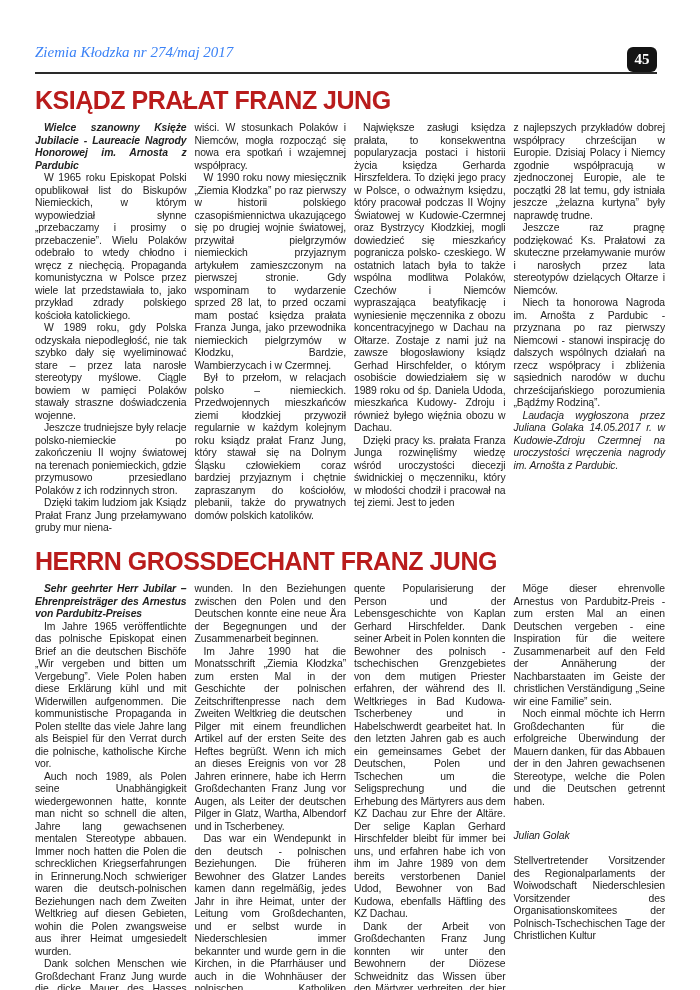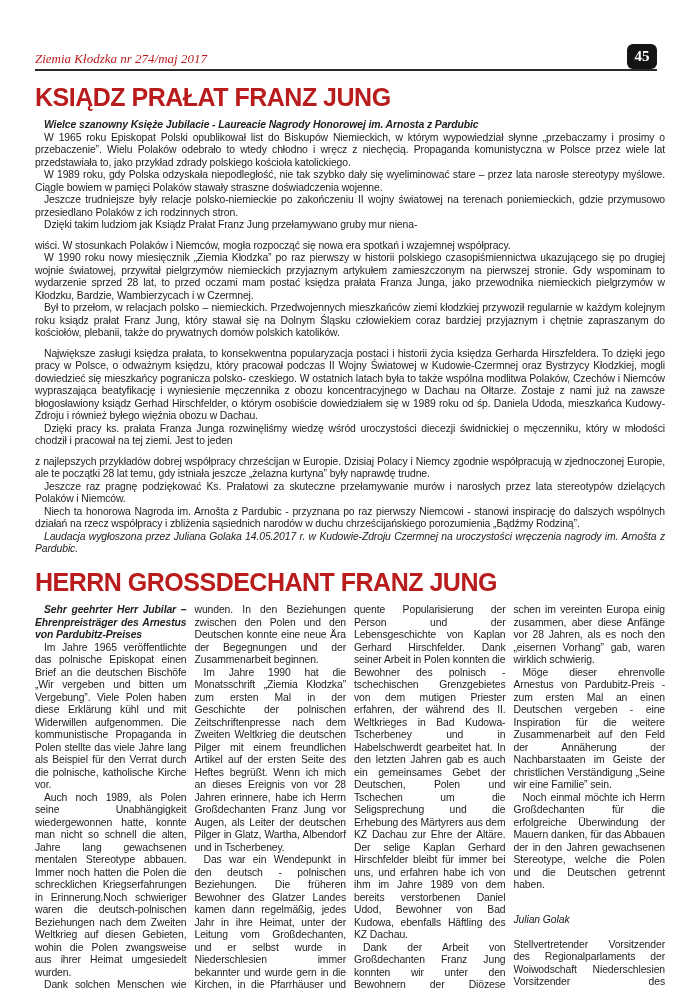--- a/index.html
+++ b/index.html
@@ -20,23 +20,23 @@
   .page-header {
     margin: 44px 43px 0 35px;
     display: flex;
     justify-content: space-between;
     align-items: flex-end;
     border-bottom: 2px solid #2a2a2a;
   }
   .journal-title {
     font-family: "Liberation Serif", "DejaVu Serif", serif;
     font-style: italic;
-    font-size: 13px;
-    color: #b91c1c;
-    padding-bottom: 2px;
+    font-size: 15px;
+    color: #3b82f6;
+    padding-bottom: 11px;
   }
   .page-badge {
     width: 30px;
     height: 25px;
     background: #141414;
     color: #ffffff;
     font-family: "Liberation Serif", "DejaVu Serif", serif;
     font-weight: bold;
     font-size: 15px;
     display: flex;
@@ -76,21 +76,21 @@
   }
   .para.lead {
     font-weight: bold;
     font-style: italic;
     text-indent: 9px;
   }
   .para.cont { text-indent: 0; }
   .para.italic { font-style: italic; }
   .para.sig { text-indent: 0; margin-top: 12.5px; }
   .para.sig-italic { text-indent: 0; margin-top: 22px; font-style: italic; }
-  #article-polish .columns { min-height: 374px; flex-direction: column; }
+  #article-polish .columns { min-height: 374px; }
 </style>
 </head>
 <body>
 
 <div class="page">
 
   <header class="page-header">
     <span class="journal-title">Ziemia Kłodzka nr 274/maj 2017</span>
     <span class="page-badge">45</span>
   </header>
@@ -109,21 +109,21 @@
           <p class="para cont">wiści. W stosunkach Polaków i Niemców, mogła rozpocząć się nowa era spotkań i wzajemnej współpracy.</p>
           <p class="para normal">W 1990 roku nowy miesięcznik „Ziemia Kłodzka” po raz pierwszy w historii polskiego czasopiśmiennictwa ukazującego się po drugiej wojnie światowej, przywitał pielgrzymów niemieckich przyjaznym artykułem zamieszczonym na pierwszej stronie. Gdy wspominam to wydarzenie sprzed 28 lat, to przed oczami mam postać księdza prałata Franza Junga, jako przewodnika niemieckich pielgrzymów w Kłodzku, Bardzie, Wambierzycach i w Czermnej.</p>
           <p class="para normal">Był to przełom, w relacjach polsko – niemieckich. Przedwojennych mieszkańców ziemi kłodzkiej przywoził regularnie w każdym kolejnym roku ksiądz prałat Franz Jung, który stawał się na Dolnym Śląsku człowiekiem coraz bardziej przyjaznym i chętnie zapraszanym do kościołów, plebanii, także do prywatnych domów polskich katolików.</p>
         </div>
         <div class="col">
           <p class="para normal">Największe zasługi księdza prałata, to konsekwentna popularyzacja postaci i historii życia księdza Gerharda Hirszfeldera. To dzięki jego pracy w Polsce, o odważnym księdzu, który pracował podczas II Wojny Światowej w Kudowie-Czermnej oraz Bystrzycy Kłodzkiej, mogli dowiedzieć się mieszkańcy pogranicza polsko- czeskiego. W ostatnich latach była to także wspólna modlitwa Polaków, Czechów i Niemców wypraszająca beatyfikację i wyniesienie męczennika z obozu koncentracyjnego w Dachau na Ołtarze. Zostaje z nami już na zawsze błogosławiony ksiądz Gerhad Hirschfelder, o którym osobiście dowiedziałem się w 1989 roku od śp. Daniela Udoda, mieszkańca Kudowy- Zdroju i również byłego więźnia obozu w Dachau.</p>
           <p class="para normal">Dzięki pracy ks. prałata Franza Junga rozwinęliśmy wiedzę wśród uroczystości diecezji świdnickiej o męczenniku, który w młodości chodził i pracował na tej ziemi. Jest to jeden</p>
         </div>
         <div class="col">
           <p class="para cont">z najlepszych przykładów dobrej współpracy chrześcijan w Europie. Dzisiaj Polacy i Niemcy zgodnie współpracują w zjednoczonej Europie, ale te początki 28 lat temu, gdy istniała jeszcze „żelazna kurtyna” były naprawdę trudne.</p>
-          <p class="para normal">Jeszcze raz pragnę podziękować Ks. Prałatowi za skuteczne przełamywanie murów i narosłych przez lata stereotypów dzielących Polaków i Niemców.</p>
+          <p class="para normal">Jeszcze raz pragnę podziękować Ks. Prałatowi za skuteczne przełamywanie murów i narosłych przez lata stereotypów dzielących Ołtarze i Niemców.</p>
           <p class="para normal">Niech ta honorowa Nagroda im. Arnošta z Pardubic - przyznana po raz pierwszy Niemcowi - stanowi inspirację do dalszych wspólnych działań na rzecz współpracy i zbliżenia sąsiednich narodów w duchu chrześcijańskiego porozumienia „Bądźmy Rodziną”.</p>
           <p class="para italic">Laudacja wygłoszona przez Juliana Golaka 14.05.2017 r. w Kudowie-Zdroju Czermnej na uroczystości wręczenia nagrody im. Arnošta z Pardubic.</p>
         </div>
       </div>
   </section>
 
   <section class="article" id="article-german">
     <h1 class="article-title">HERRN GROSSDECHANT FRANZ JUNG</h1>
     <div class="columns">
         <div class="col">
@@ -135,21 +135,20 @@
         <div class="col">
           <p class="para cont">wunden. In den Beziehungen zwischen den Polen und den Deutschen konnte eine neue Ära der Begegnungen und der Zusammenarbeit beginnen.</p>
           <p class="para normal">Im Jahre 1990 hat die Monatsschrift „Ziemia Kłodzka” zum ersten Mal in der Geschichte der polnischen Zeitschriftenpresse nach dem Zweiten Weltkrieg die deutschen Pilger mit einem freundlichen Artikel auf der ersten Seite des Heftes begrüßt. Wenn ich mich an dieses Ereignis von vor 28 Jahren erinnere, habe ich Herrn Großdechanten Franz Jung vor Augen, als Leiter der deutschen Pilger in Glatz, Wartha, Albendorf und in Tscherbeney.</p>
           <p class="para normal">Das war ein Wendepunkt in den deutsch - polnischen Beziehungen. Die früheren Bewohner des Glatzer Landes kamen dann regelmäßig, jedes Jahr in ihre Heimat, unter der Leitung vom Großdechanten, und er selbst wurde in Niederschlesien immer bekannter und wurde gern in die Kirchen, in die Pfarrhäuser und auch in die Wohnhäuser der polnischen Katholiken eingeladen.</p>
         </div>
         <div class="col">
           <p class="para cont">quente Popularisierung der Person und der Lebensgeschichte von Kaplan Gerhard Hirschfelder. Dank seiner Arbeit in Polen konnten die Bewohner des polnisch - tschechischen Grenzgebietes von dem mutigen Priester erfahren, der während des II. Weltkrieges in Bad Kudowa-Tscherbeney und in Habelschwerdt gearbeitet hat. In den letzten Jahren gab es auch ein gemeinsames Gebet der Deutschen, Polen und Tschechen um die Seligsprechung und die Erhebung des Märtyrers aus dem KZ Dachau zur Ehre der Altäre. Der selige Kaplan Gerhard Hirschfelder bleibt für immer bei uns, und erfahren habe ich von ihm im Jahre 1989 von dem bereits verstorbenen Daniel Udod, Bewohner von Bad Kudowa, ebenfalls Häftling des KZ Dachau.</p>
           <p class="para normal">Dank der Arbeit von Großdechanten Franz Jung konnten wir unter den Bewohnern der Diözese Schweidnitz das Wissen über den Märtyrer verbreiten, der hier gelebt und gearbeitet hat. Das ist eins der besten Beispiele für eine gute Zusammenarbeit zwischen den Christen in Europa. Heute arbeiten die Polen und die Deut-</p>
         </div>
         <div class="col">
-          <p class="para cont">schen im vereinten Europa einig zusammen, aber diese Anfänge vor 28 Jahren, als es noch den „eisernen Vorhang” gab, waren wirklich schwierig.</p>
           <p class="para normal">Möge dieser ehrenvolle Arnestus von Pardubitz-Preis - zum ersten Mal an einen Deutschen vergeben - eine Inspiration für die weitere Zusammenarbeit auf den Feld der Annäherung der Nachbarstaaten im Geiste der christlichen Verständigung „Seine wir eine Familie” sein.</p>
           <p class="para normal">Noch einmal möchte ich Herrn Großdechanten für die erfolgreiche Überwindung der Mauern danken, für das Abbauen der in den Jahren gewachsenen Stereotype, welche die Polen und die Deutschen getrennt haben.</p>
           <p class="para sig-italic">Julian Golak</p>
           <p class="para sig">Stellvertretender Vorsitzender des Regionalparlaments der Woiwodschaft Niederschlesien Vorsitzender des Organisationskomitees der Polnisch-Tschechischen Tage der Christlichen Kultur</p>
         </div>
       </div>
   </section>
 
 </div>
 

